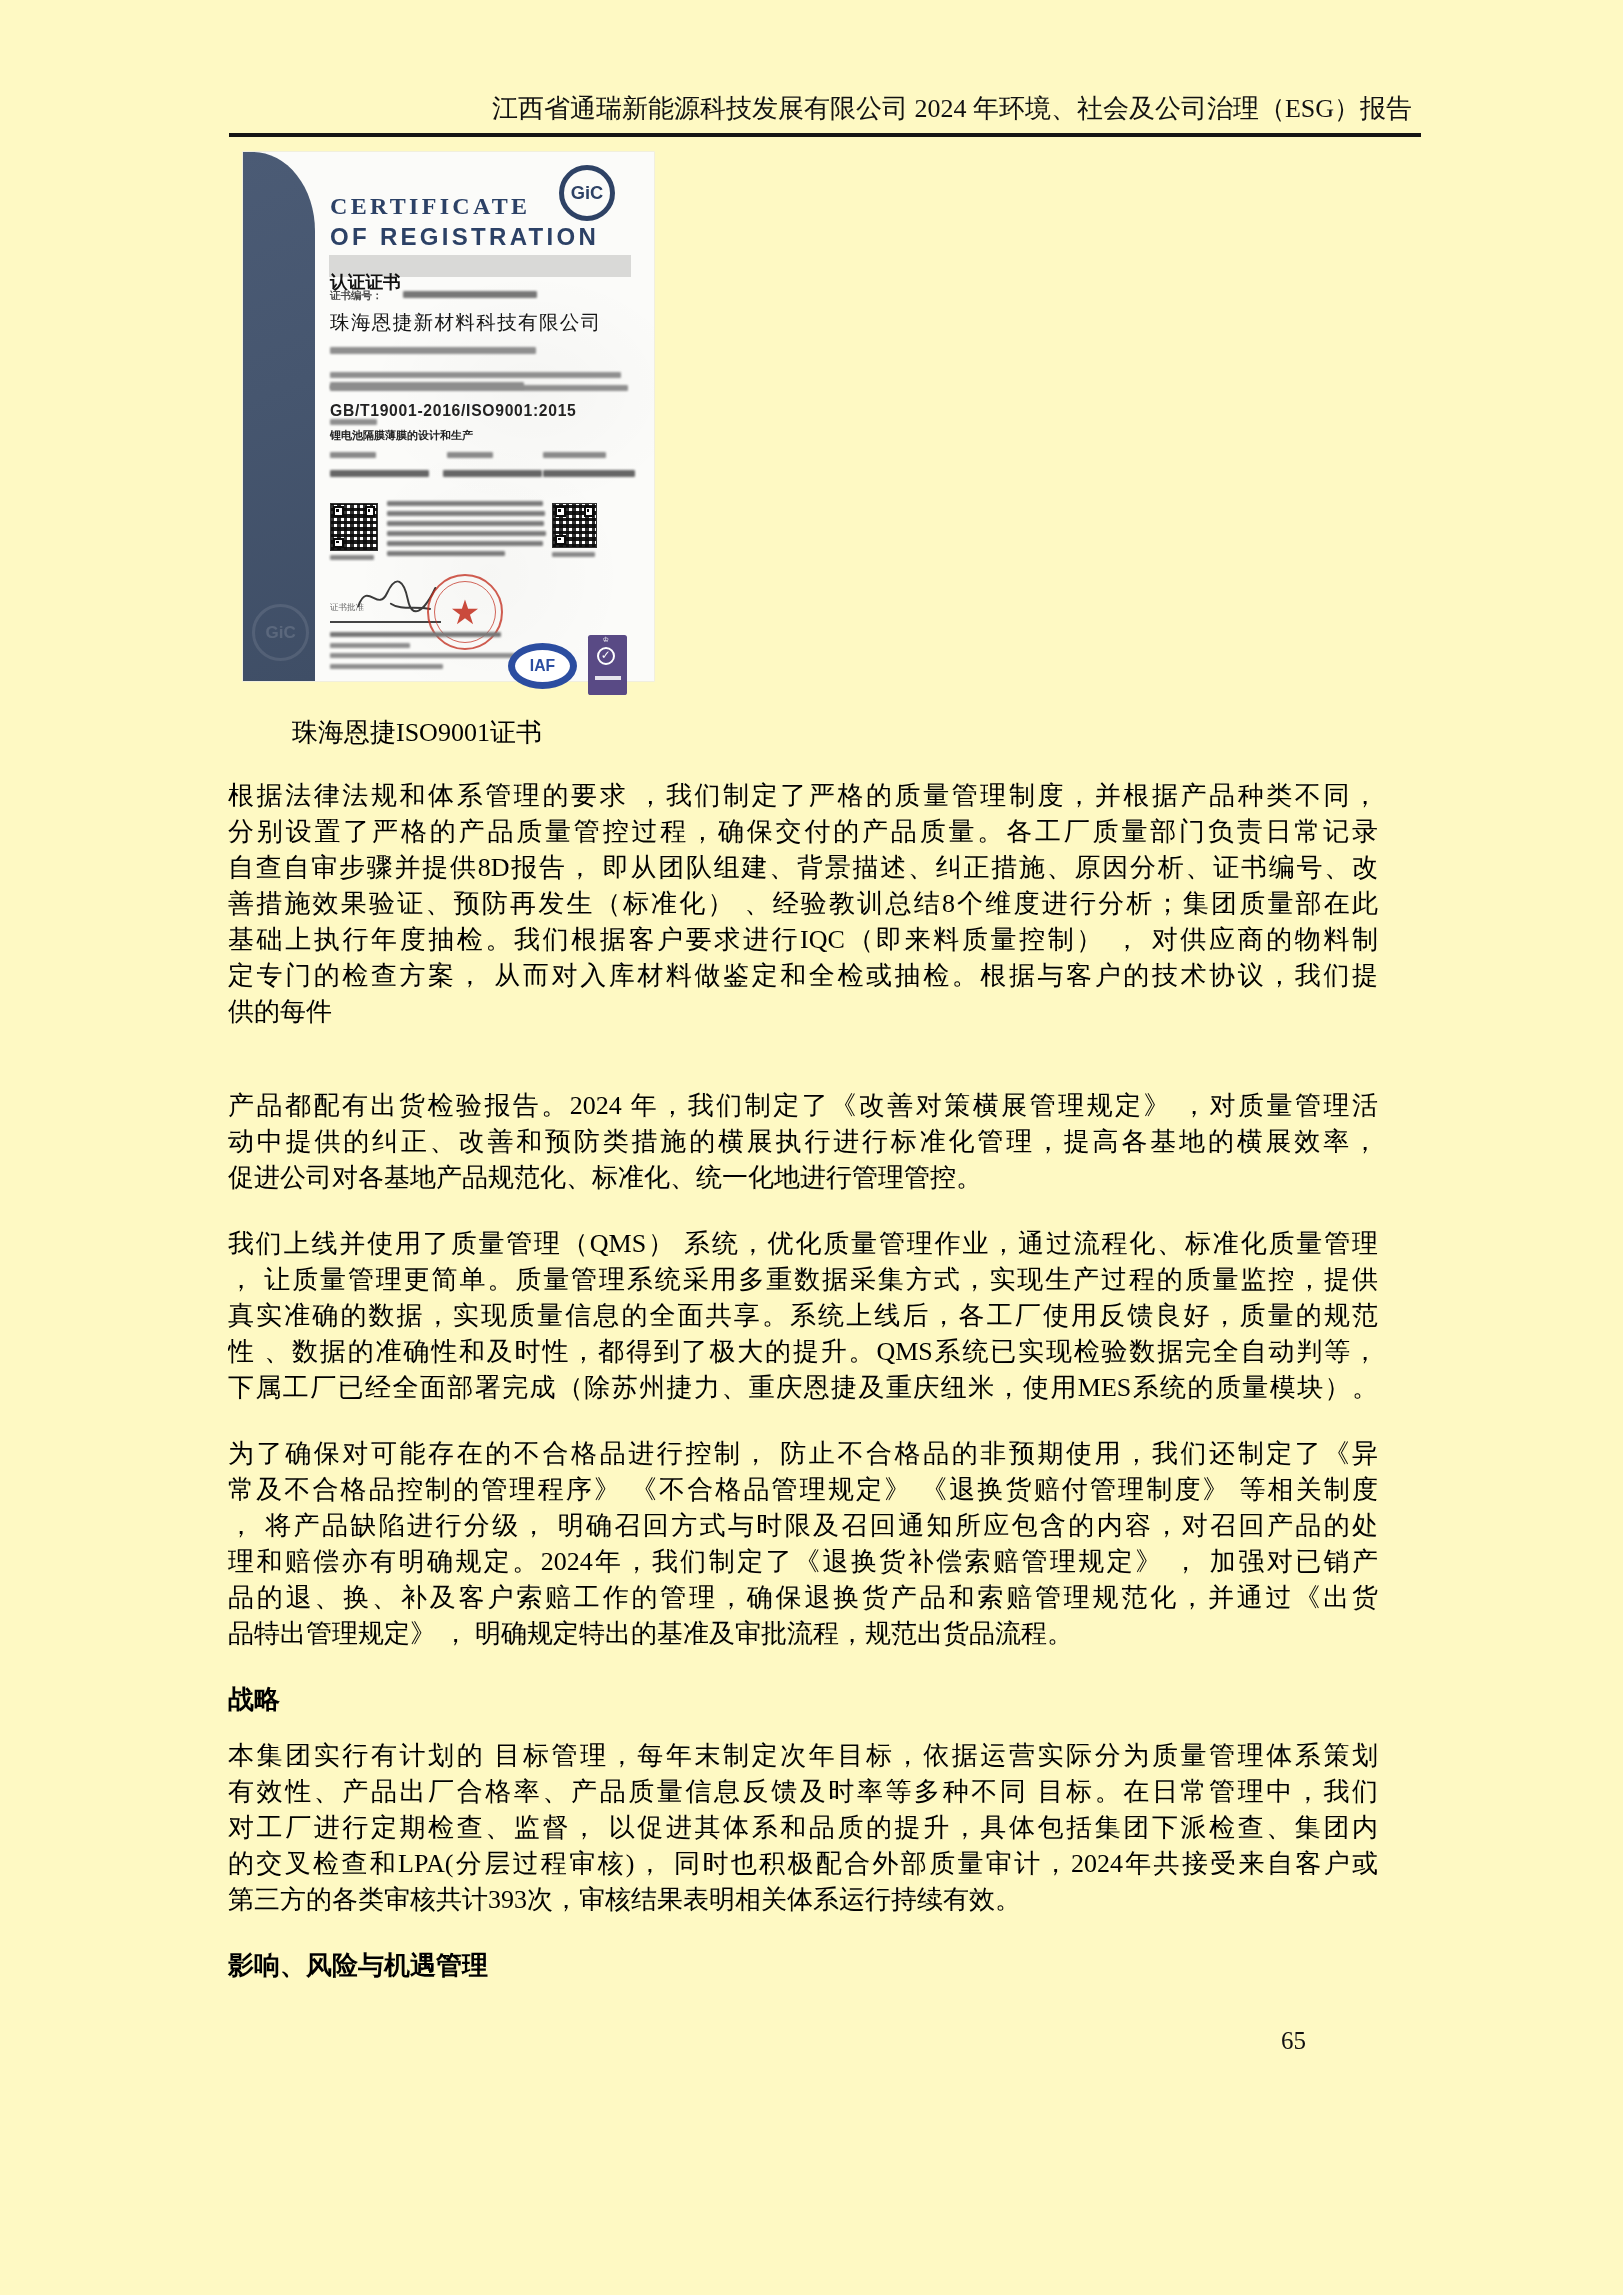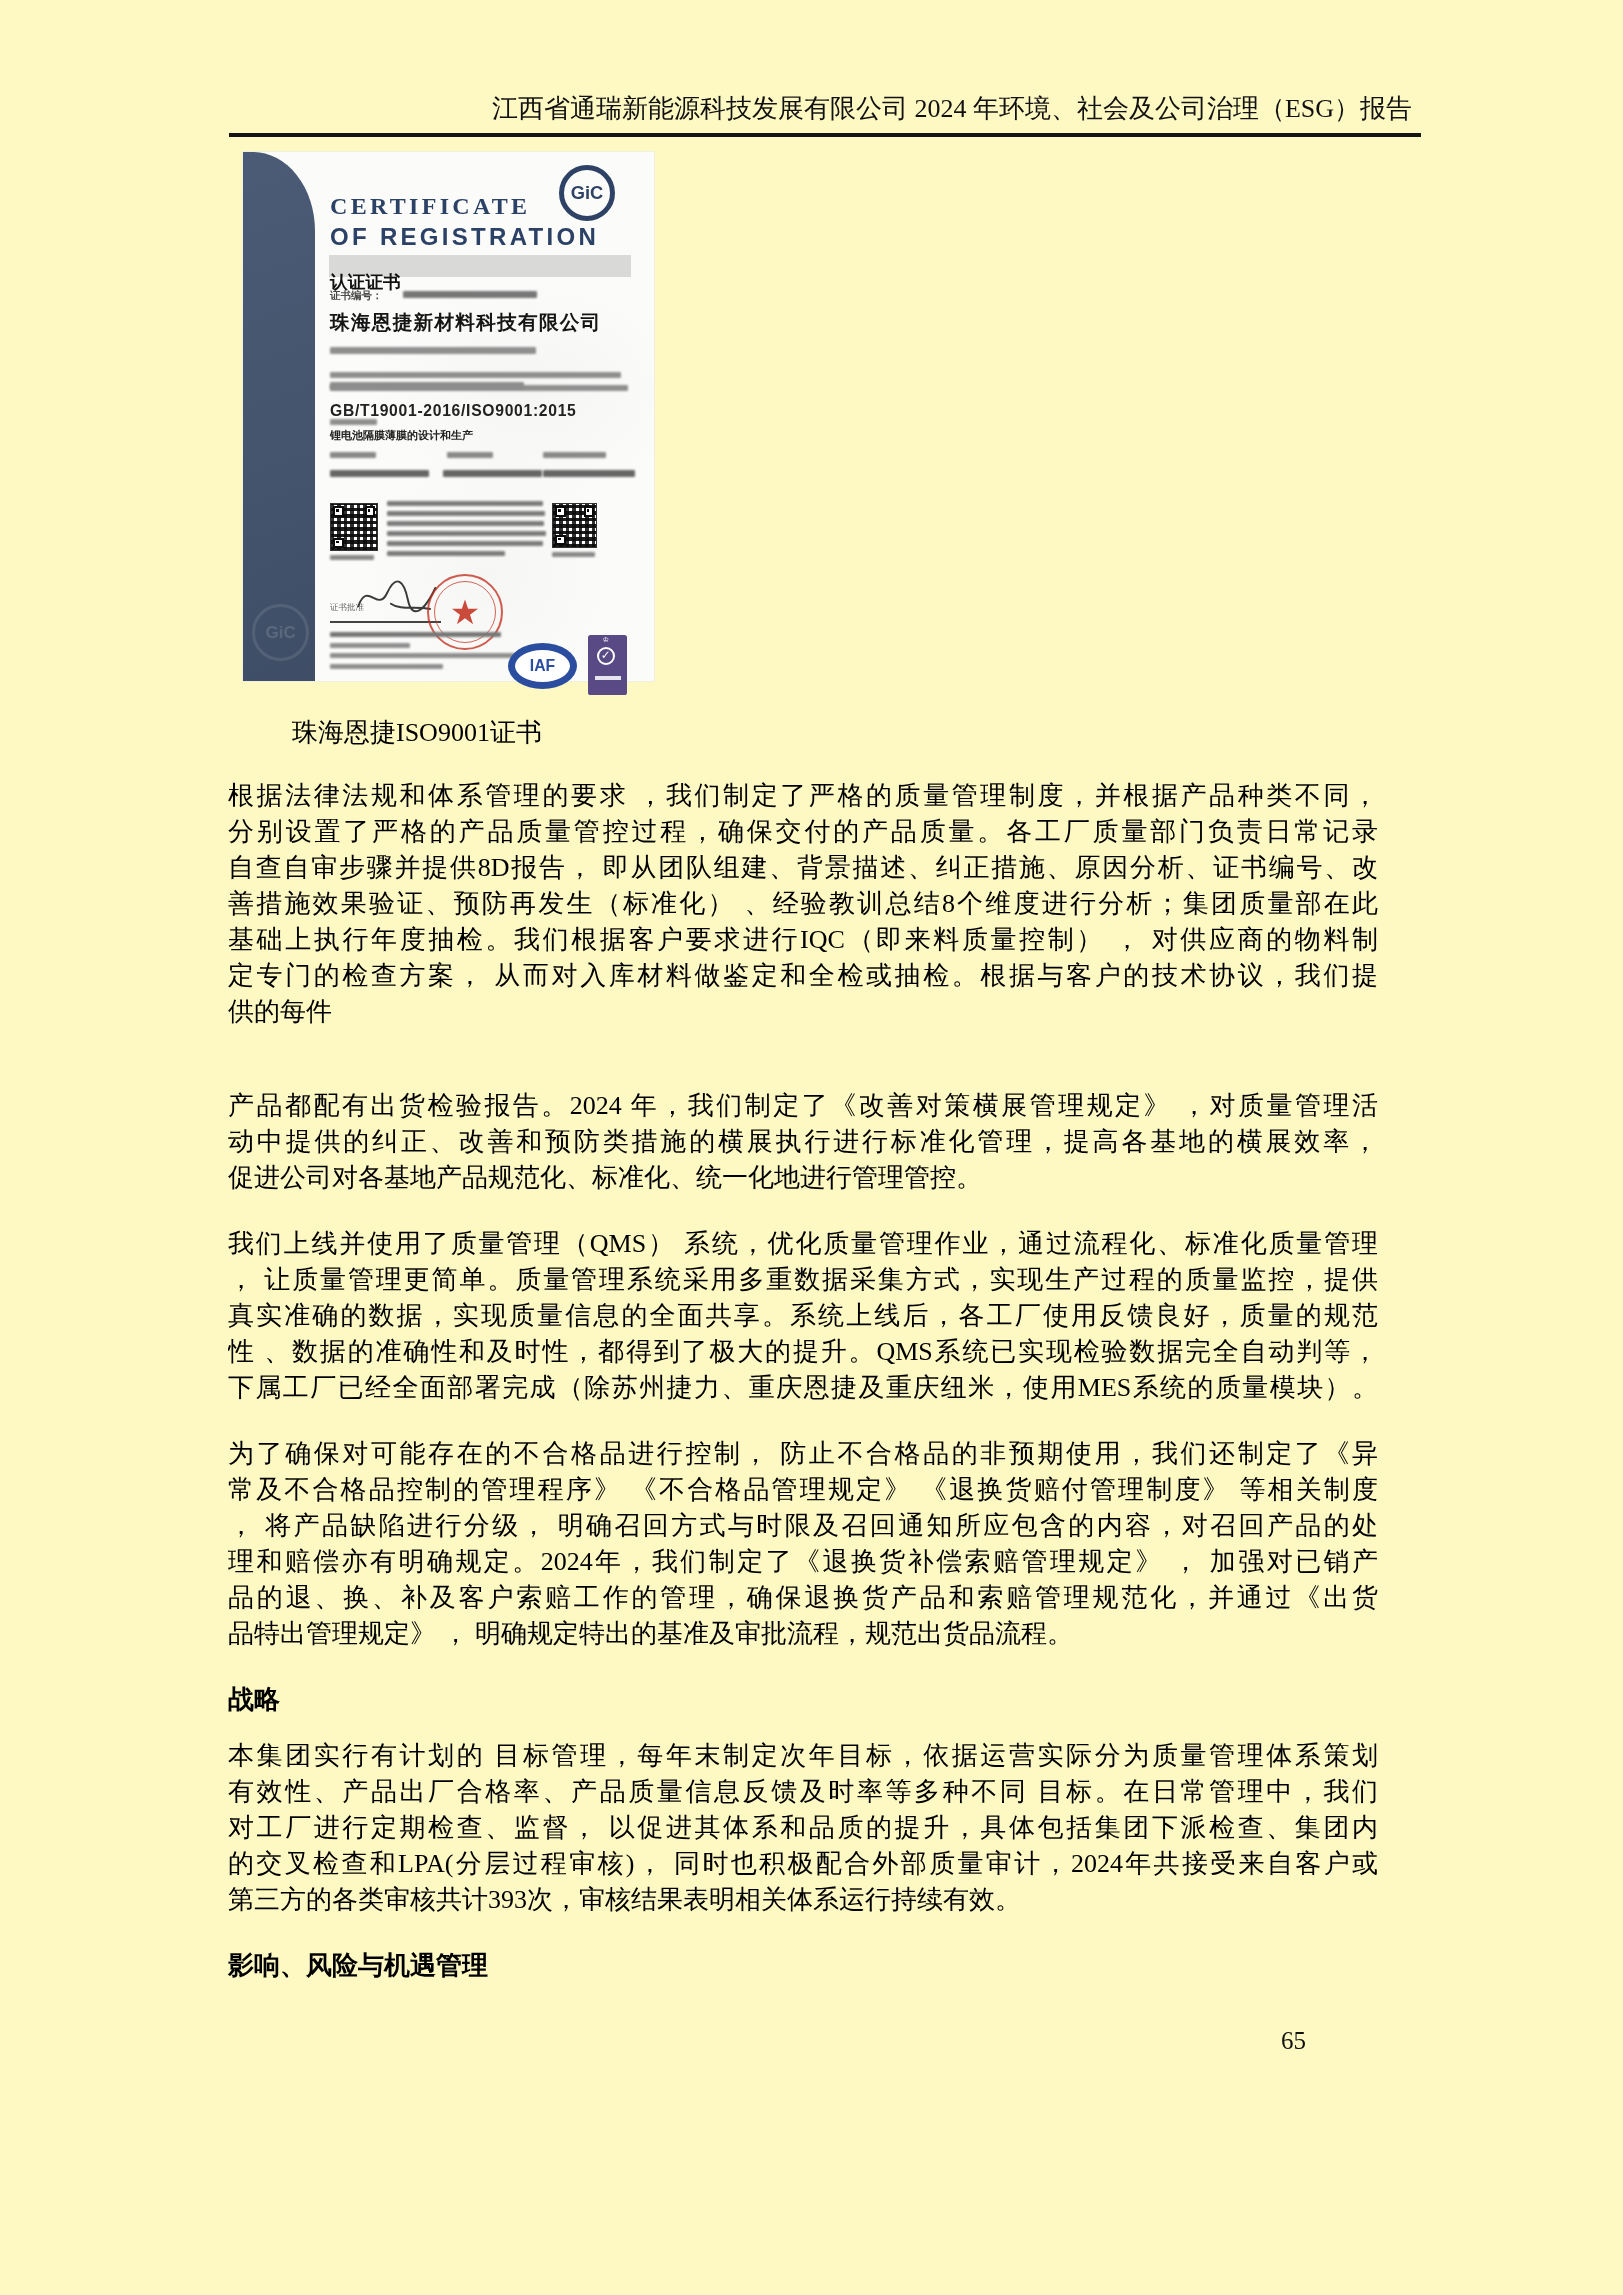--- a/index.html
+++ b/index.html
@@ -40,21 +40,21 @@
     font-size:24px;font-weight:800;letter-spacing:3.3px;color:#2c4166;}
   .gic-logo{
     left:316px;top:13px;width:46px;height:46px;border-radius:50%;border:5.2px solid #2e4265;
     display:flex;align-items:center;justify-content:center;color:#2e4265;
     font-family:"Liberation Sans",sans-serif;font-weight:800;font-size:18.3px;background:#fbfbf9;
   }
   .cn-bar{left:86px;top:103px;width:302px;height:22px;background:#d9d9d7;}
   .cn-title{left:87px;top:103px;height:22px;line-height:22px;font-size:17.7px;font-weight:bold;color:#111;margin-top:16px;}
   .certno-label{left:87px;top:137px;font-size:10.5px;color:#4a4a4a;font-weight:bold;}
   .bbar{background:#8f8f8f;filter:blur(1px);border-radius:1.3px;}
-  .cert-company{left:87px;top:157px;font-size:19.6px;font-weight:bold;color:#151515;letter-spacing:1.3px;}
+  .cert-company{left:87px;top:157px;font-size:19.6px;font-weight:normal;color:#151515;letter-spacing:1.3px;}
   .cert-standard{left:87px;top:250px;font-size:15.7px;font-weight:bold;color:#222;
     font-family:"Liberation Sans",sans-serif;letter-spacing:0.7px;}
   .cert-scope{left:87px;top:276px;font-size:11px;font-weight:bold;color:#222;}
   .qr{
     width:46px;height:46px;background:#fff;border:0.7px solid #333;
     background-image:
       repeating-linear-gradient(0deg, rgba(10,10,10,0.92) 0 3.3px, rgba(255,255,255,0) 3.3px 6.5px),
       repeating-linear-gradient(90deg, rgba(10,10,10,0.85) 0 3.3px, rgba(255,255,255,0.9) 3.3px 6.5px);
   }
   .qr .f{width:10.5px;height:10.5px;border:2.6px solid #0a0a0a;background:#fff;box-sizing:border-box;}

